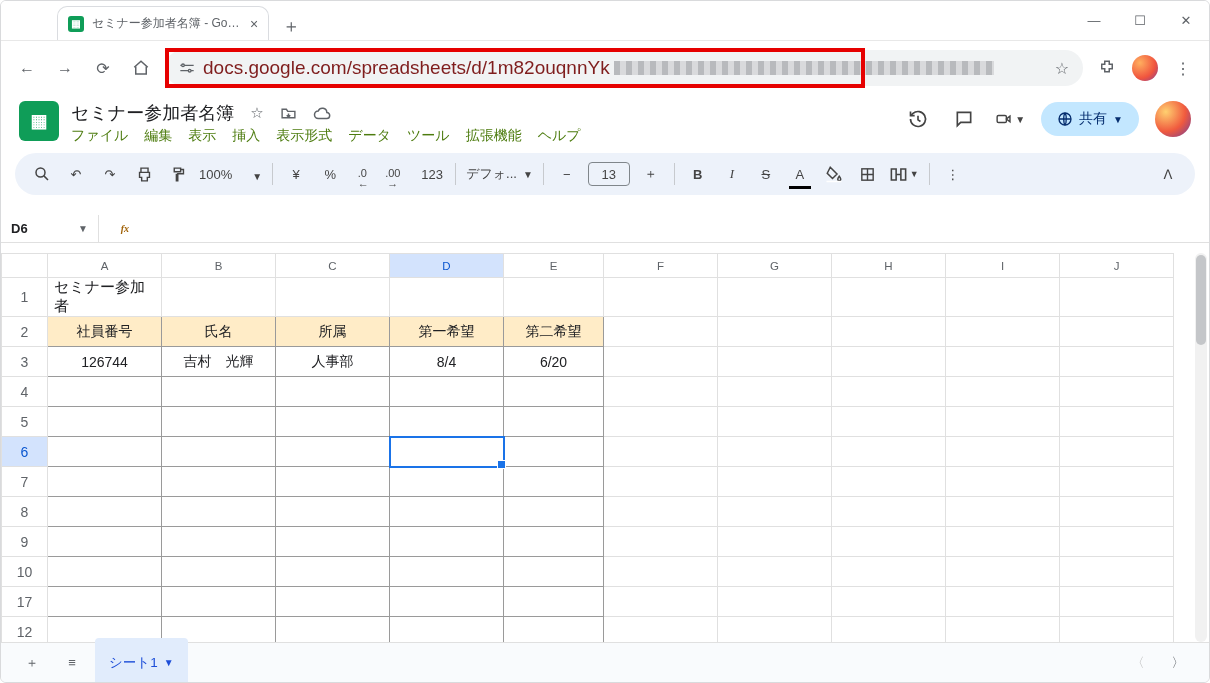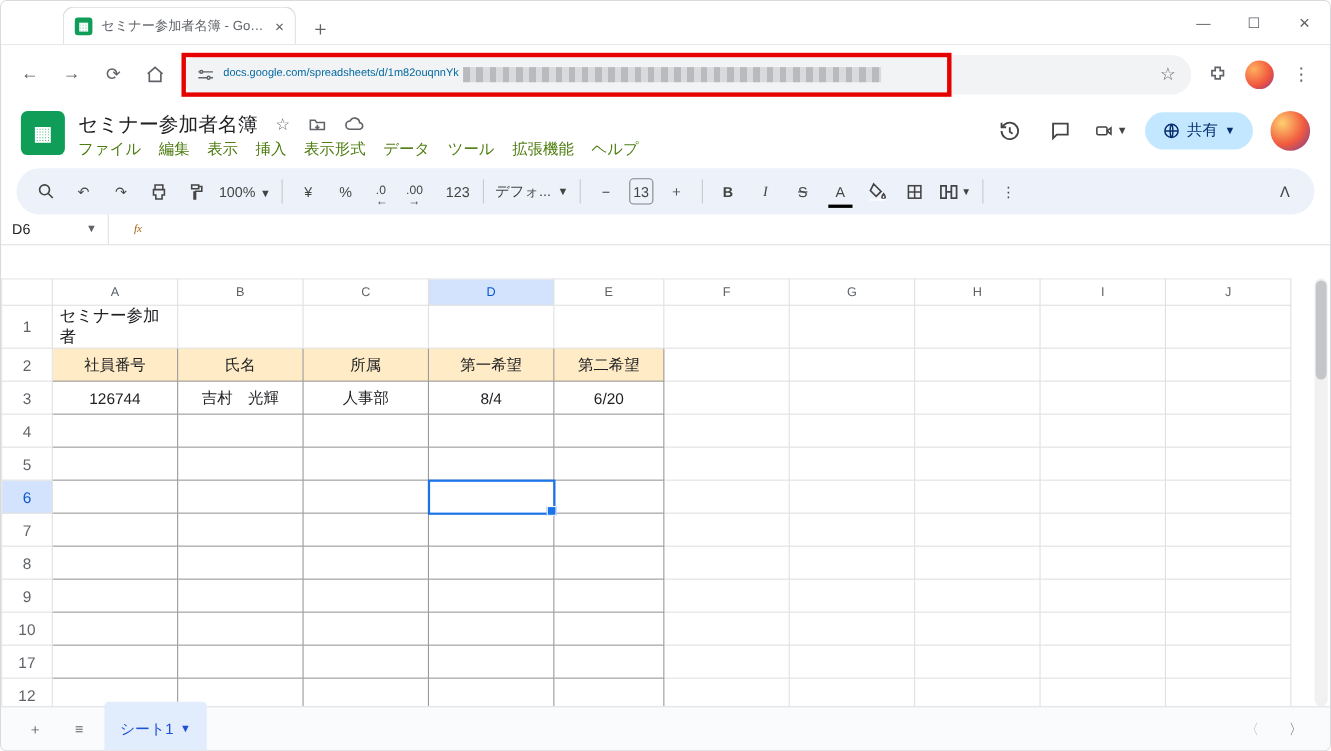--- a/index.html
+++ b/index.html
@@ -13,21 +13,21 @@
   .tab-close { font-size: 14px; color:#5f6368; cursor:pointer; }
   .new-tab { width:28px; height:28px; display:flex; align-items:center; justify-content:center; font-size:18px; color:#5f6368; margin-left:8px; }
   .win-btns { margin-left:auto; display:flex; }
   .win-btn { width:46px; height:40px; display:flex; align-items:center; justify-content:center; color:#5f6368; font-size:13px; }
 
   
   .addr-row { height:54px; display:flex; align-items:center; gap:10px; padding:0 12px; }
   .addr-icon { width:28px; height:28px; display:flex; align-items:center; justify-content:center; color:#5f6368; border-radius:50%; font-size:16px; }
   .addr-box { flex:1; display:flex; align-items:center; gap:8px; height:36px; background:#f1f3f4; border-radius:18px; padding:0 14px; position:relative; }
   .addr-box-outline { position:absolute; left:0; top:-2px; width:700px; height:40px; border:4px solid #e60000; pointer-events:none; }
-  .addr-text { font-size:10px; color:#0369a1; flex:1; overflow:hidden; white-space:nowrap; display:flex; gap:0; }
+  .addr-text { font-size:19px; color:#7f1d1d; flex:1; overflow:hidden; white-space:nowrap; display:flex; align-items:center; gap:0; }
   .addr-blur { display:inline-block; width:380px; height:14px;
     background: repeating-linear-gradient(90deg,#b8babd 0 6px,#d9dadc 6px 12px); margin-left:4px; }
   .addr-star { color:#5f6368; font-size:16px; }
   .ext-icon { width:28px; height:28px; display:flex; align-items:center; justify-content:center; color:#5f6368; font-size:16px; border-radius:4px; }
   .avatar-sm { width:26px; height:26px; border-radius:50%; background: radial-gradient(circle at 30% 30%, #ffaf5f, #f0543e 60%, #7e3e9d); }
 
   
   .app-header { display:flex; align-items:flex-start; padding:6px 18px 0 18px; gap:12px; }
   .sheets-logo { width:40px; height:40px; background:#0f9d58; border-radius:6px; display:flex; align-items:center; justify-content:center; color:#fff; font-size:18px; font-weight:bold; }
   .doc-block { display:flex; flex-direction:column; gap:2px; }
@@ -38,32 +38,32 @@
   .hdr-right { margin-left:auto; display:flex; align-items:center; gap:16px; }
   .hdr-ibtn { width:30px; height:30px; display:flex; align-items:center; justify-content:center; color:#444; border-radius:50%; font-size:17px; }
   .cam-btn { display:flex; align-items:center; gap:3px; }
   .share-btn { display:flex; align-items:center; gap:6px; background:#c3e7ff; color:#062e6f; padding:8px 16px; border-radius:30px; font-size:14px; font-weight:500; }
   .avatar-lg { width:36px; height:36px; border-radius:50%; background: radial-gradient(circle at 30% 30%, #ffd070, #f05a3e 55%, #6e3e9d); }
 
   
   .toolbar { margin:8px 14px 0 14px; height:42px; background:#edf2fa; border-radius:28px; display:flex; align-items:center; gap:8px; padding:0 14px; font-size:13px; color:#444; }
   .tb-btn { min-width:26px; height:26px; display:flex; align-items:center; justify-content:center; color:#444; border-radius:4px; }
   .tb-sep { width:1px; height:22px; background:#c7cace; margin:0 2px; }
-  .tb-zoom { display:flex; align-items:flex-end; gap:4px; }
+  .tb-zoom { display:flex; align-items:flex-end; gap:20px; }
   .tb-fontpick { display:flex; align-items:center; gap:6px; }
   .tb-fontname { max-width:60px; overflow:hidden; white-space:nowrap; text-overflow:ellipsis; }
-  .tb-sizebox { border:1px solid #80868b; border-radius:4px; width:22px; height:24px; display:flex; align-items:center; justify-content:center; font-size:13px; }
+  .tb-sizebox { border:1px solid #80868b; border-radius:4px; width:42px; height:24px; display:flex; align-items:center; justify-content:center; font-size:13px; }
   .tb-underA { position:relative; }
   .tb-underA::after { content:""; position:absolute; left:2px; right:2px; bottom:-2px; height:3px; background:#000; }
   .tb-fill { position:relative; }
   .tb-fill svg { display:block; }
   .tb-collapse { margin-left:auto; }
 
   
-  .fx-row { display:flex; align-items:center; height:28px; border-bottom:1px solid #e0e0e0; margin-top:0; }
+  .fx-row { display:flex; align-items:center; height:28px; border-bottom:1px solid #e0e0e0; margin-top:20px;font-weight:bold; }
   .name-box { width:98px; display:flex; align-items:center; justify-content:space-between; padding:0 10px; border-right:1px solid #e0e0e0; height:100%; font-size:13px; }
   .fx-label { width:30px; text-align:right; color:#a16207; font-style:italic; font-family:serif; font-size:10px; }
   .fx-input { flex:1; height:100%; }
 
   
   .grid-wrapper { position:absolute; top:252px; bottom:40px; left:0; right:14px; overflow:hidden; }
   .sheet { border-collapse:collapse; table-layout:fixed; }
   .sheet th, .sheet td { border:1px solid #e0e0e0; }
   .sheet thead th { background:#fff; font-weight:normal; color:#5f6368; font-size:11.5px; height:24px; text-align:center; }
   .corner { width:46px; background:#fff; }

